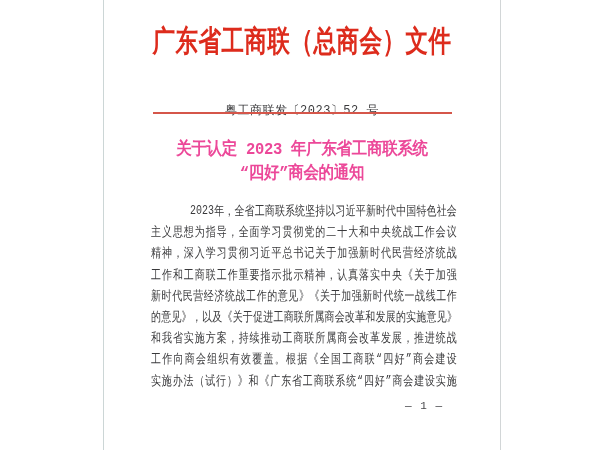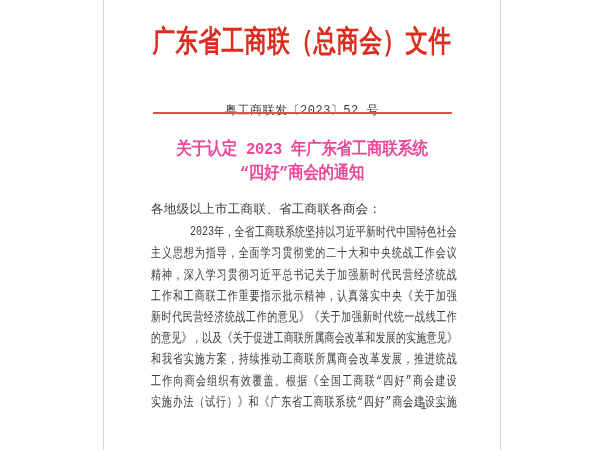--- a/index.html
+++ b/index.html
@@ -49,21 +49,20 @@
   <div class="doc-number">粤工商联发〔2023〕52 号</div>
 
   <div class="red-rule"></div>
 
   <div class="doc-title">
     <div class="tline">关于认定 2023 年广东省工商联系统</div>
     <div class="tline">“四好”商会的通知</div>
   </div>
 
   <div class="body-block">
-    <div class="salutation">各地级以上市工商联、省工商联各商会：</div>
     <div class="bline indent">
         <span>2023</span>
         <span> </span>
         <span>年</span>
         <span>，</span>
         <span>全</span>
         <span>省</span>
         <span>工</span>
         <span>商</span>
         <span>联</span>

